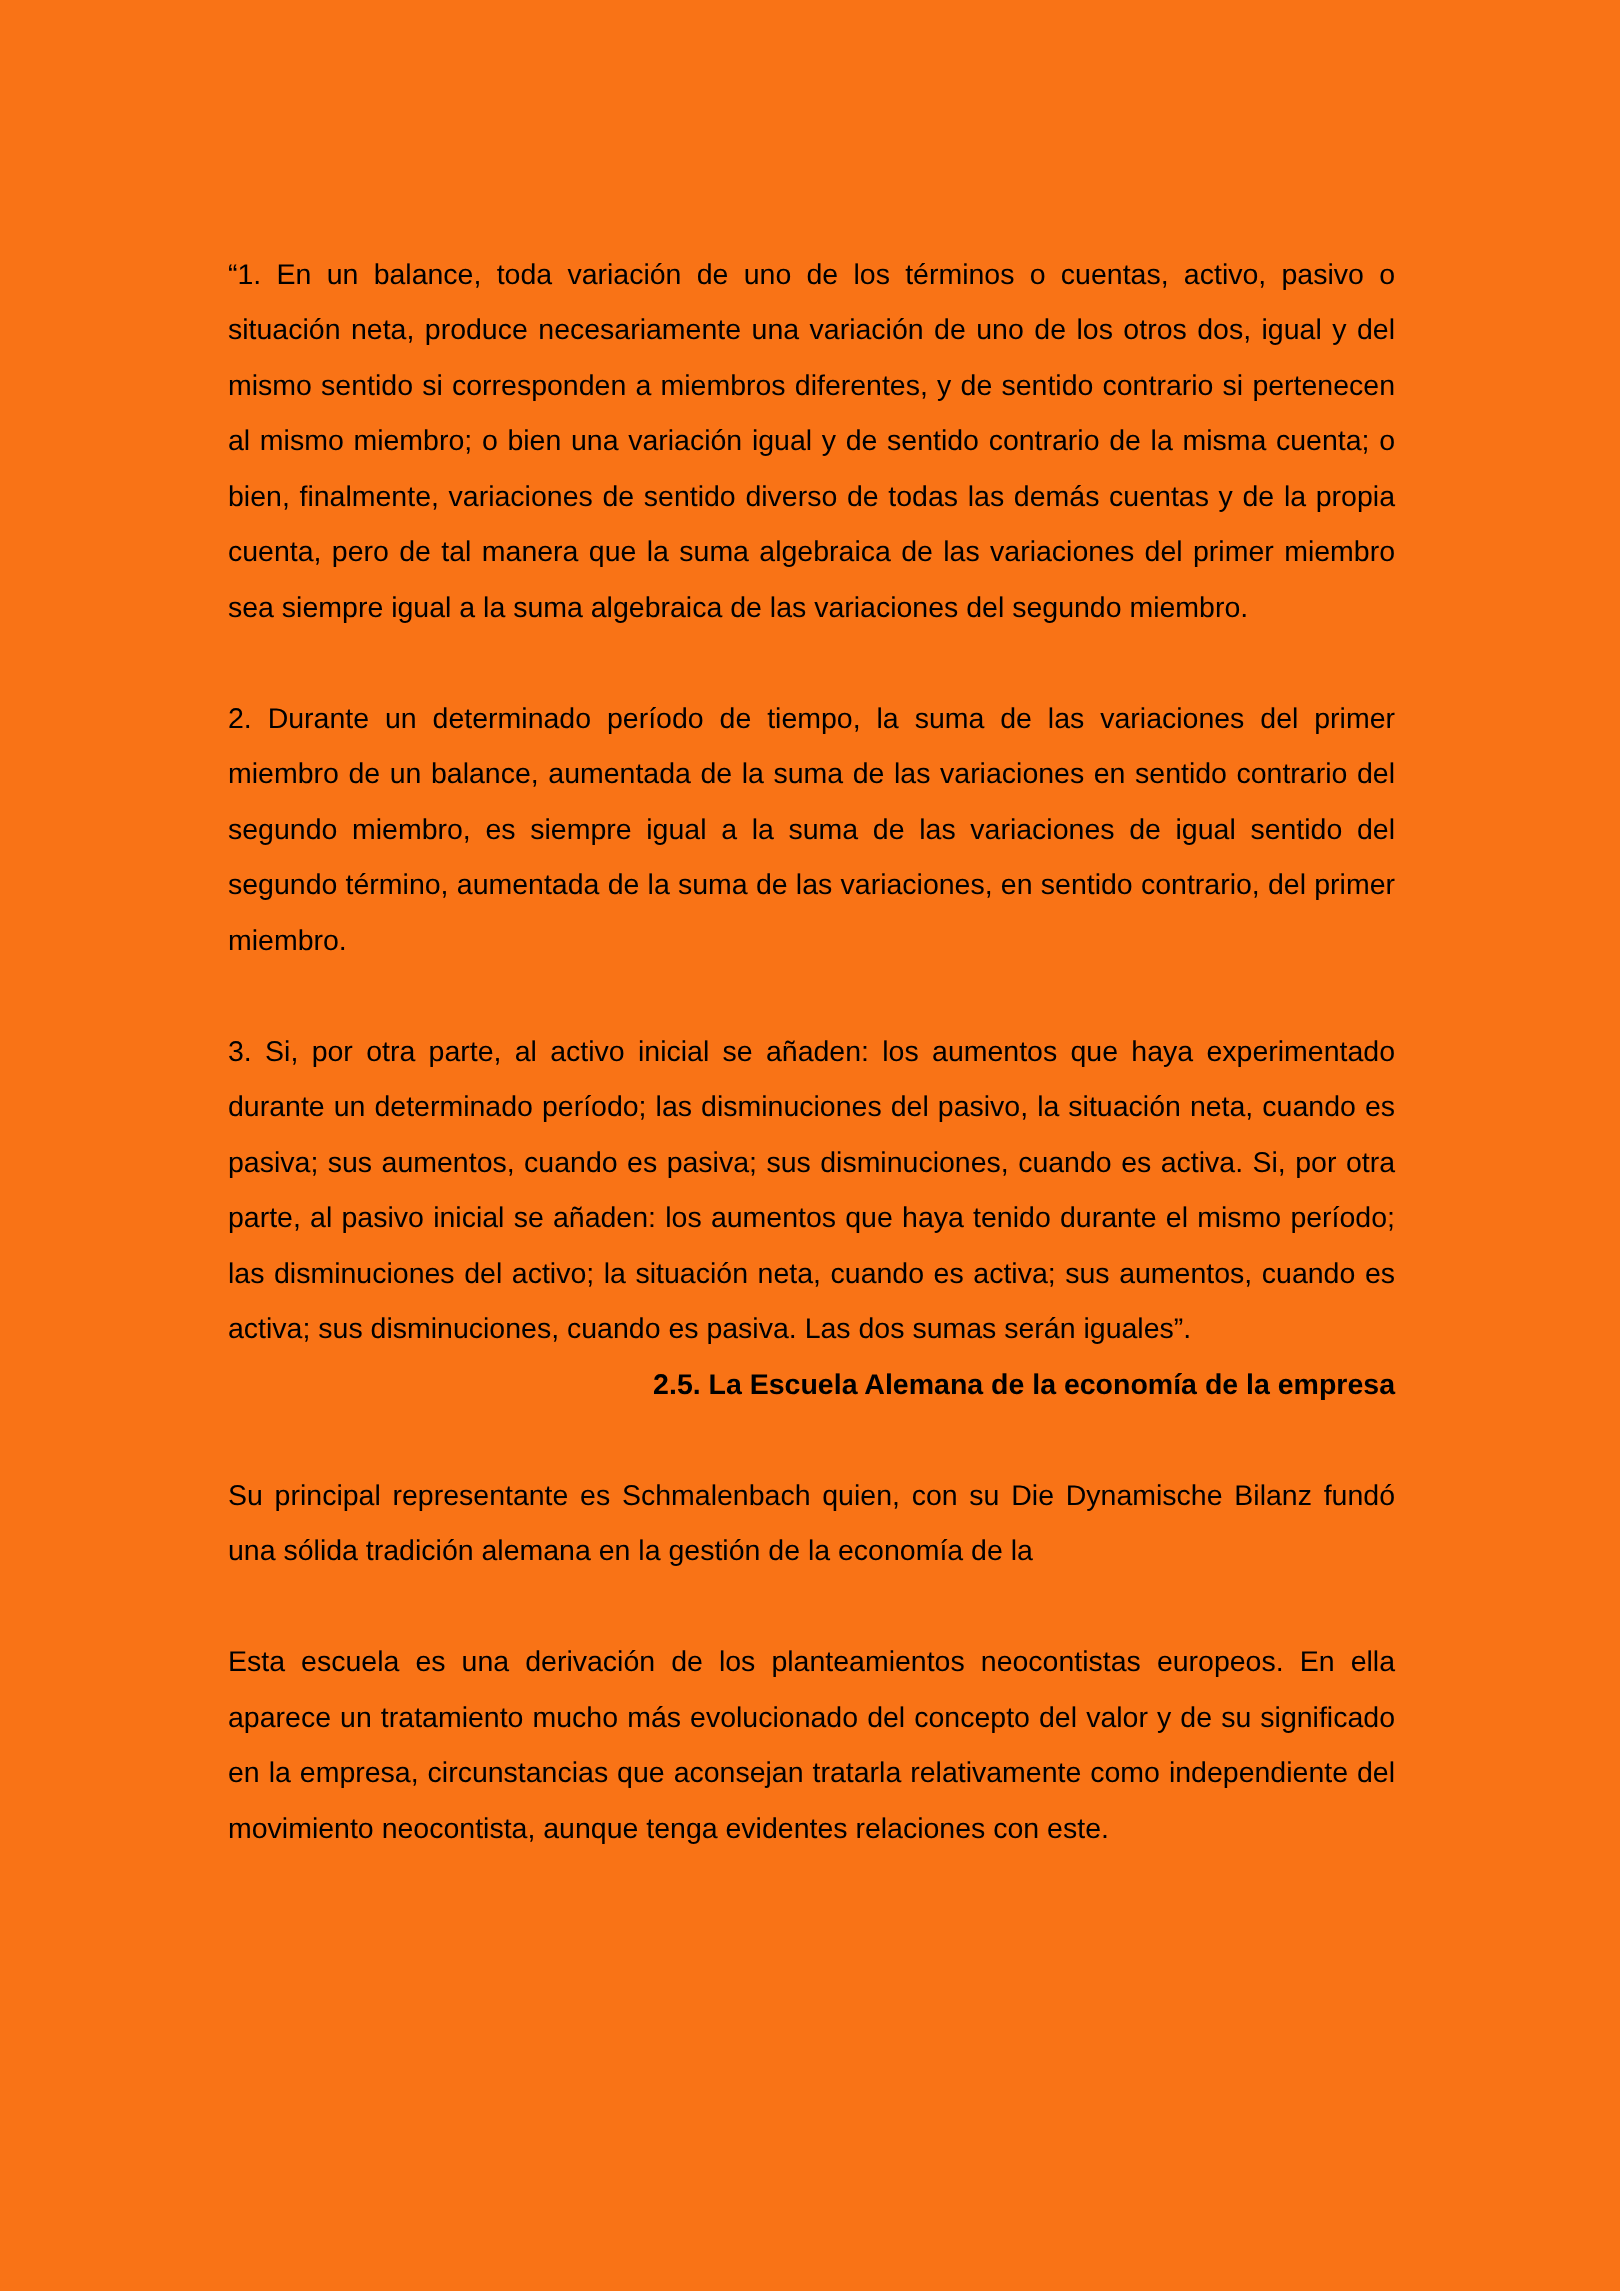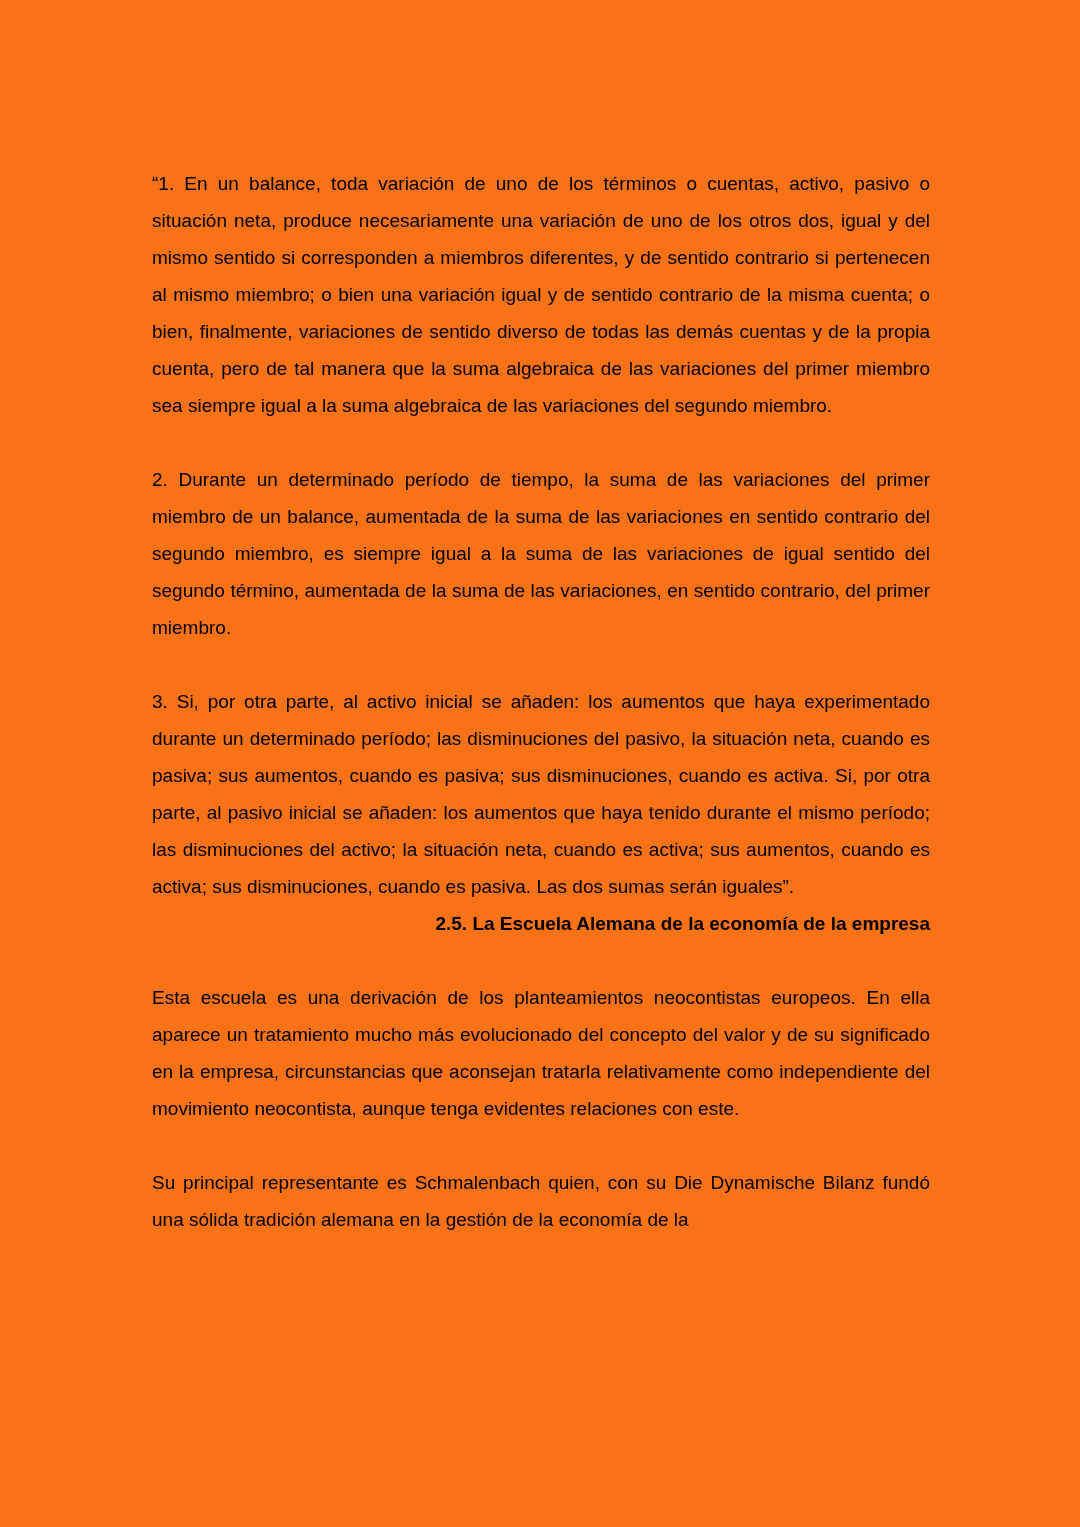--- a/index.html
+++ b/index.html
@@ -38,16 +38,16 @@
 
 <div class="page">
   <p class="para">“1. En un balance, toda variación de uno de los términos o cuentas, activo, pasivo o situación neta, produce necesariamente una variación de uno de los otros dos, igual y del mismo sentido si corresponden a miembros diferentes, y de sentido contrario si pertenecen al mismo miembro; o bien una variación igual y de sentido contrario de la misma cuenta; o bien, finalmente, variaciones de sentido diverso de todas las demás cuentas y de la propia cuenta, pero de tal manera que la suma algebraica de las variaciones del primer miembro sea siempre igual a la suma algebraica de las variaciones del segundo miembro.</p>
 
   <p class="para">2. Durante un determinado período de tiempo, la suma de las variaciones del primer miembro de un balance, aumentada de la suma de las variaciones en sentido contrario del segundo miembro, es siempre igual a la suma de las variaciones de igual sentido del segundo término, aumentada de la suma de las variaciones, en sentido contrario, del primer miembro.</p>
 
   <p class="para tight">3. Si, por otra parte, al activo inicial se añaden: los aumentos que haya experimentado durante un determinado período; las disminuciones del pasivo, la situación neta, cuando es pasiva; sus aumentos, cuando es pasiva; sus disminuciones, cuando es activa. Si, por otra parte, al pasivo inicial se añaden: los aumentos que haya tenido durante el mismo período; las disminuciones del activo; la situación neta, cuando es activa; sus aumentos, cuando es activa; sus disminuciones, cuando es pasiva. Las dos sumas serán iguales”.</p>
 
   <p class="heading">2.5. La Escuela Alemana de la economía de la empresa</p>
 
+  <p class="para">Su principal representante es Schmalenbach quien, con su Die Dynamische Bilanz fundó una sólida tradición alemana en la gestión de la economía de la</p>
+
   <p class="para">Esta escuela es una derivación de los planteamientos neocontistas europeos. En ella aparece un tratamiento mucho más evolucionado del concepto del valor y de su significado en la empresa, circunstancias que aconsejan tratarla relativamente como independiente del movimiento neocontista, aunque tenga evidentes relaciones con este.</p>
-
-  <p class="para">Su principal representante es Schmalenbach quien, con su Die Dynamische Bilanz fundó una sólida tradición alemana en la gestión de la economía de la</p>
 </div>
 
 </body></html>

